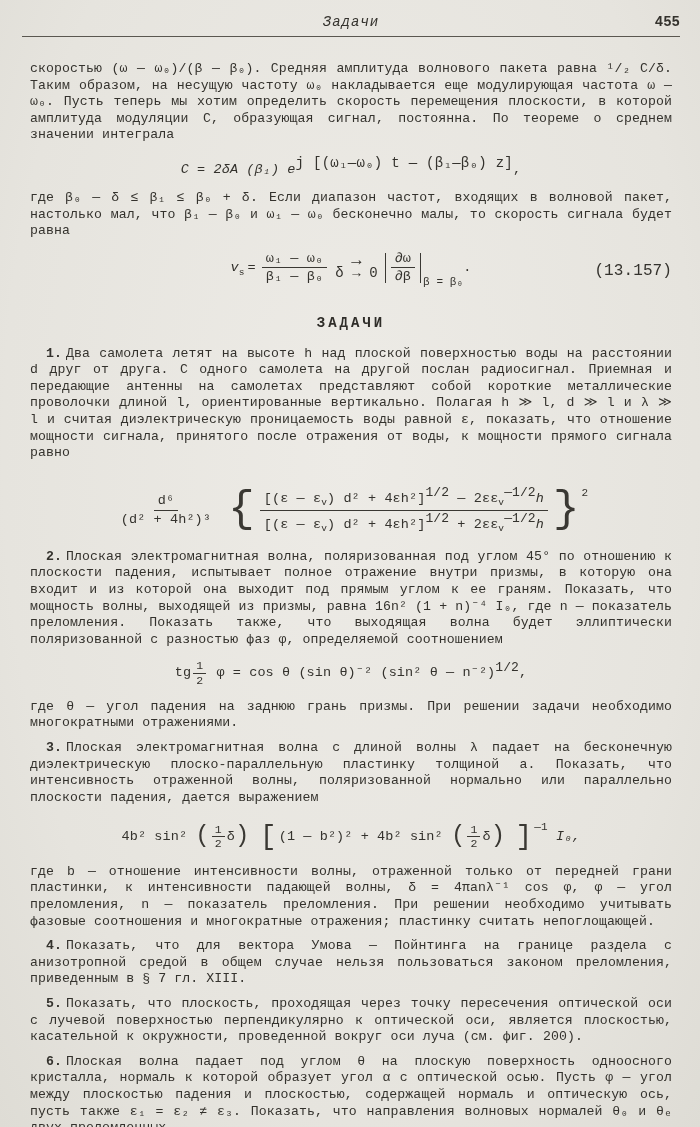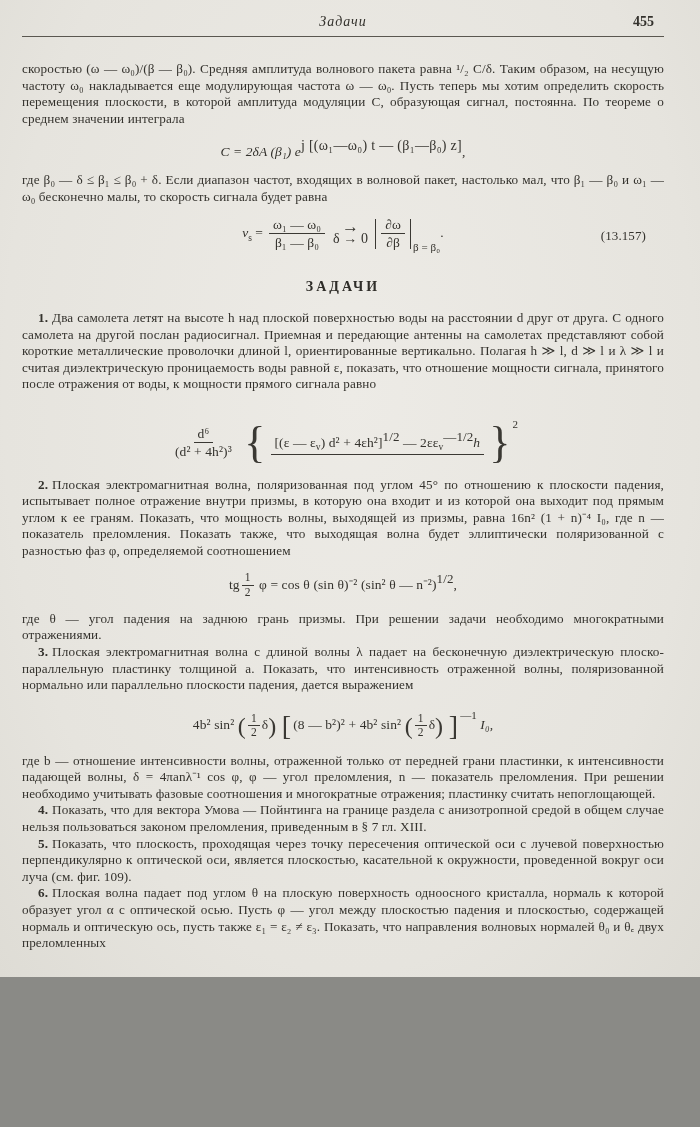--- a/index.html
+++ b/index.html
@@ -1,33 +1,33 @@
 <!DOCTYPE html>
 <html><head>
 <meta charset="utf-8">
 <style>
   html,body { margin:0; padding:0; background:#8a8a86; }
   .page {
     position:relative;
-    width:700px; height:977px;
+    width:700px; height:1127px;
     margin:0 auto;
     box-sizing:border-box;
-    padding:14px 36px 0 22px;
+    padding:14px 20px 0 22px;
     background: radial-gradient(ellipse at 50% 40%, #edebe6 0%, #e6e4de 70%, #dedcd5 100%);
     color:#34322d;
-    font-family:Liberation Serif, serif;
+    font-family:Liberation Mono, monospace;
     overflow:hidden;
   }
   .header { position:relative; height:18px; font-size:14px; }
   .running-title { position:absolute; left:0; right:0; text-align:center; font-style:italic; letter-spacing:1px; }
-  .page-number { position:absolute; right:10px; top:0; font-weight:bold; }
+  .page-number { position:absolute; right:0; top:0; font-weight:bold; }
   .rule { border-bottom:1px solid #5a5750; margin-top:4px; }
 
   .body { margin-top:24px; font-size:13.2px; line-height:16.6px; text-align:justify; letter-spacing:0.1px; }
-  p.para { margin:0; }
+  p.para { margin:8px; }
   p.indent { text-indent:16px; }
   .pnum { font-weight:bold; margin-right:4px; }
 
   .formula { text-align:center; margin:11px 0 12px; font-size:13.5px; white-space:nowrap; }
   .formula .ital, .formula i { font-style:italic; }
   sup { font-size:13px; }
   sub { font-size:9.5px; }
   .m-exp { font-size:14px; letter-spacing:0.3px; }
 
   .frac { display:inline-flex; flex-direction:column; align-items:center; vertical-align:middle; margin:0 3px; line-height:1.15; }
@@ -38,21 +38,21 @@
   .frac.tight .fden { padding:0 3px 0; }
 
   .limgrp { display:inline-flex; flex-direction:column; align-items:center; vertical-align:middle; margin:0 5px; line-height:1; }
   .limarrow { font-size:17px; line-height:11px; }
   .limunder { font-size:14px; margin-top:0; }
 
   .vbar { display:inline-block; width:1px; height:30px; background:#3a3833; vertical-align:middle; margin:0 2px; }
   .eval { font-size:11px; vertical-align:-14px; }
 
   .eq { position:relative; }
-  .eqnum { position:absolute; right:18px; top:50%; transform:translateY(-50%); font-size:13px; }
+  .eqnum { position:absolute; right:8px; top:50%; transform:translateY(-50%); font-size:16px; }
 
   .bigbrace { font-size:44px; font-weight:300; vertical-align:middle; line-height:0.9; margin:0 2px; color:#3a3833; }
   .brace-exp { font-size:11px; vertical-align:18px; }
   .bigparen { font-size:24px; font-weight:300; vertical-align:middle; line-height:1; color:#3a3833; }
   .bigbracket { font-size:28px; font-weight:300; vertical-align:middle; line-height:1; margin:0 2px; color:#3a3833; }
   .bracket-exp { font-size:11px; vertical-align:10px; }
 
   h2.section { text-align:center; font-size:14px; font-weight:bold; letter-spacing:3px; margin:24px 0 14px; color:#2f2d29; }
   .sp { margin:0 3px; }
 </style>
@@ -97,20 +97,21 @@
 
     <p class="para indent"><b class="pnum">1.</b><span>Два самолета летят на высоте h над плоской поверхностью воды на расстоянии d друг от друга. С одного самолета на другой послан радиосигнал. Приемная и передающие антенны на самолетах представляют собой короткие металлические проволочки длиной l, ориентированные вертикально. Полагая h ≫ l, d ≫ l и λ ≫ l и считая диэлектрическую проницаемость воды равной ε, показать, что отношение мощности сигнала, принятого после отражения от воды, к мощности прямого сигнала равно</span></p>
 
     <div class="formula" style="margin:23px 0 14px;">
       <span class="frac">
           <span class="fnum">d⁶</span>
           <span class="fden">(d² + 4h²)³</span>
         </span>
       <span class="bigbrace">{</span><span class="frac">
           <span class="fnum"><span>[(ε — ε</span><sub>v</sub><span>) d² + 4εh²]</span><sup>1/2</sup><span> — 2εε</span><sub>v</sub><sup>—1/2</sup><span class="ital">h</span></span>
+          <span class="fden"><span>[(ε — ε</span><sub>v</sub><span>) d² + 4εh²]</span><sup>1/2</sup><span> + 2εε</span><sub>v</sub><sup>—1/2</sup><span class="ital">h</span></span>
         </span><span class="bigbrace">}</span><sup class="brace-exp">2</sup>
     </div>
 
     <p class="para indent"><b class="pnum">2.</b><span>Плоская электромагнитная волна, поляризованная под углом 45° по отношению к плоскости падения, испытывает полное отражение внутри призмы, в которую она входит и из которой она выходит под прямым углом к ее граням. Показать, что мощность волны, выходящей из призмы, равна 16n² (1 + n)⁻⁴ I₀, где n — показатель преломления. Показать также, что выходящая волна будет эллиптически поляризованной с разностью фаз φ, определяемой соотношением</span></p>
 
     <div class="formula">
       <span>tg</span><span class="frac tight">
           <span class="fnum">1</span>
           <span class="fden">2</span>
         </span><span> φ = cos θ (sin θ)⁻² (sin² θ — n⁻²)</span><sup>1/2</sup><span>,</span>
@@ -119,31 +120,31 @@
     <p class="para"><span>где θ — угол падения на заднюю грань призмы. При решении задачи необходимо многократными отражениями.</span></p>
 
     <p class="para indent"><b class="pnum">3.</b><span>Плоская электромагнитная волна с длиной волны λ падает на бесконечную диэлектрическую плоско-параллельную пластинку толщиной a. Показать, что интенсивность отраженной волны, поляризованной нормально или параллельно плоскости падения, дается выражением</span></p>
 
     <div class="formula" style="margin:13px 0 13px;">
       <span>4b² sin²</span>
       <span class="bigparen">(</span><span class="frac tight">
           <span class="fnum">1</span>
           <span class="fden">2</span>
         </span><span>δ</span><span class="bigparen">)</span>
-      <span class="bigbracket">[</span><span>(8 — b²)² + 4b² sin²</span>
+      <span class="bigbracket">[</span><span>(1 — b²)² + 4b² sin²</span>
       <span class="bigparen">(</span><span class="frac tight">
           <span class="fnum">1</span>
           <span class="fden">2</span>
         </span><span>δ</span><span class="bigparen">)</span>
       <span class="bigbracket">]</span><sup class="bracket-exp">—1</sup>
       <span class="ital">I₀,</span>
     </div>
 
     <p class="para"><span>где b — отношение интенсивности волны, отраженной только от передней грани пластинки, к интенсивности падающей волны, δ = 4πanλ⁻¹ cos φ, φ — угол преломления, n — показатель преломления. При решении необходимо учитывать фазовые соотношения и многократные отражения; пластинку считать непоглощающей.</span></p>
 
     <p class="para indent"><b class="pnum">4.</b><span>Показать, что для вектора Умова — Пойнтинга на границе раздела с анизотропной средой в общем случае нельзя пользоваться законом преломления, приведенным в § 7 гл. XIII.</span></p>
 
-    <p class="para indent"><b class="pnum">5.</b><span>Показать, что плоскость, проходящая через точку пересечения оптической оси с лучевой поверхностью перпендикулярно к оптической оси, является плоскостью, касательной к окружности, проведенной вокруг оси луча (см. фиг. 109).</span></p>
+    <p class="para indent"><b class="pnum">5.</b><span>Показать, что плоскость, проходящая через точку пересечения оптической оси с лучевой поверхностью перпендикулярно к оптической оси, является плоскостью, касательной к окружности, проведенной вокруг оси луча (см. фиг. 200).</span></p>
 
     <p class="para indent"><b class="pnum">6.</b><span>Плоская волна падает под углом θ на плоскую поверхность одноосного кристалла, нормаль к которой образует угол α с оптической осью. Пусть φ — угол между плоскостью падения и плоскостью, содержащей нормаль и оптическую ось, пусть также ε₁ = ε₂ ≠ ε₃. Показать, что направления волновых нормалей θ₀ и θₑ двух преломленных</span></p>
 
   </div>
 </div>
 
 </body></html>

